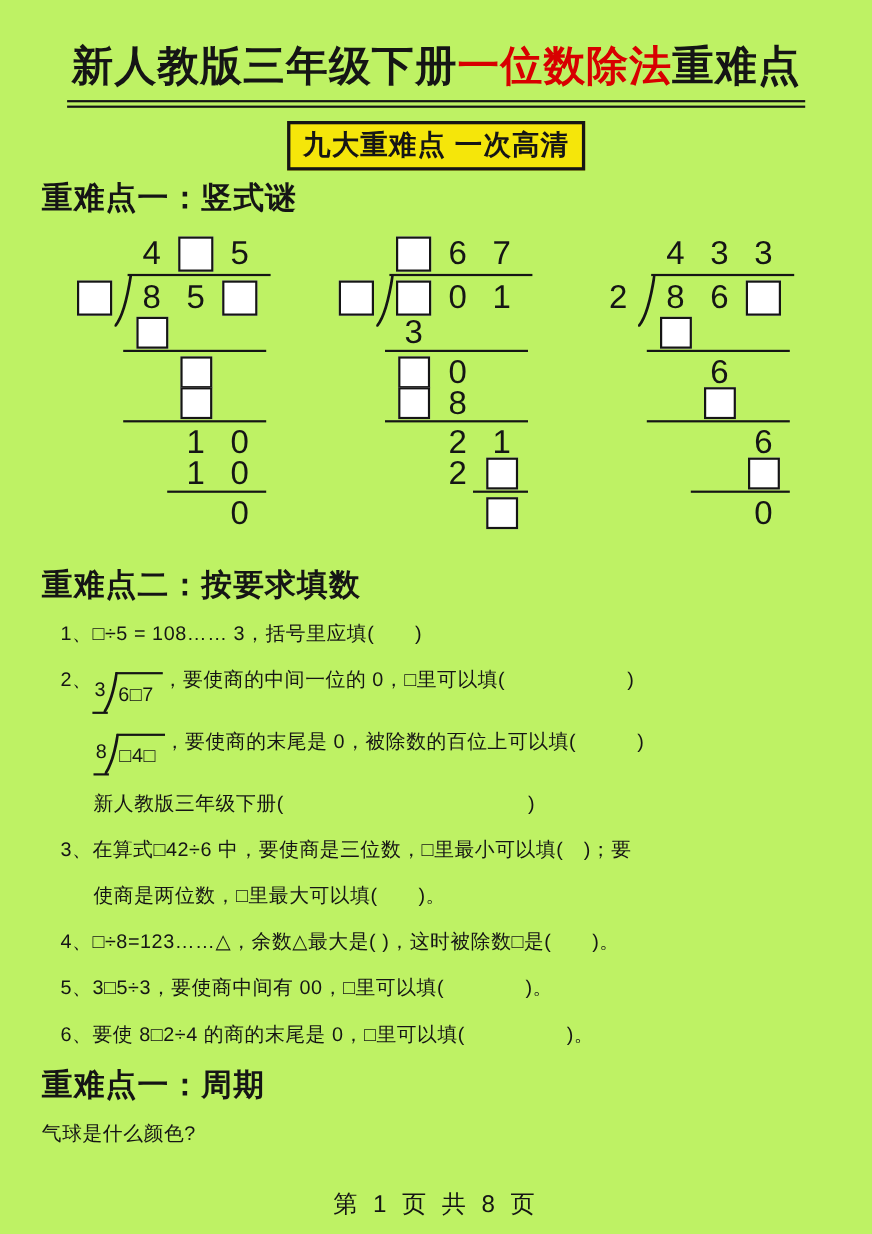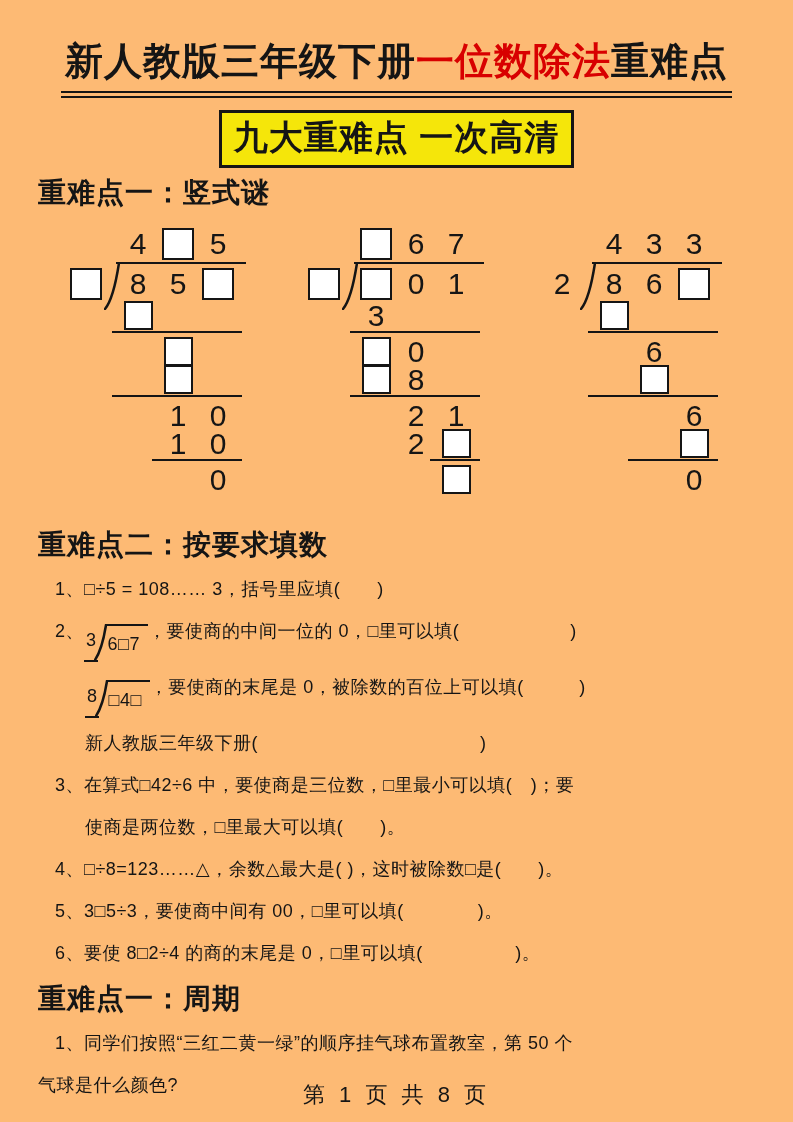--- a/index.html
+++ b/index.html
@@ -4,21 +4,21 @@
 <style>
   :root{
     --ink:#151515;
     --accent:#d80000;
     --badge-bg:#f5e60a;
   }
   html,body{margin:0;padding:0;background:#ffffff;}
   .page{
     position:relative;
     width:793px;height:1122px;
-    background:#fdba74;
+    background:#bef264;
     overflow:hidden;
     color:var(--ink);
     font-family:"Liberation Sans","DejaVu Sans",sans-serif;
   }
   
   .title{
     width:fit-content;
     margin:40px auto 0 auto;
     padding:0 4px 7px 4px;
     border-bottom:7px double var(--ink);
@@ -27,21 +27,21 @@
     white-space:nowrap;
   }
   .title .accent{color:var(--accent);}
   
   .badge-row{text-align:center;margin:12px 0 4px 0;}
   .badge{
     display:inline-block;
     background:var(--badge-bg);
     border:3px solid var(--ink);
     padding:2px 12px 4px 12px;
-    font-size:34px;font-weight:bold;
+    font-size:25px;font-weight:bold;
     letter-spacing:1px;
   }
   
   .sect{
     margin:6px 0 10px 38px;
     font-size:28px;font-weight:bold;
     letter-spacing:1px;
   }
   .sect.s2{margin-top:32px;}
   .sect.s3{margin-top:2px;}
@@ -281,19 +281,18 @@
       <div class="qline indent1"><span class="qtext">3、在算式□42÷6 中，要使商是三位数，□里最小可以填(　)；要</span></div>
       <div class="qline indent2"><span class="qtext">使商是两位数，□里最大可以填(　　)。</span></div>
       <div class="qline indent1"><span class="qtext">4、□÷8=123……△，余数△最大是( )，这时被除数□是(　　)。</span></div>
       <div class="qline indent1"><span class="qtext">5、3□5÷3，要使商中间有 00，□里可以填(　　　　)。</span></div>
       <div class="qline indent1"><span class="qtext">6、要使 8□2÷4 的商的末尾是 0，□里可以填(　　　　　)。</span></div>
     </div>
 
   <h2 class="sect s3">重难点一：周期</h2>
 
   <div id="qlist3" class="qlist">
-      <div class="qline indent1"><span class="qtext">1、同学们按照“三红二黄一绿”的顺序挂气球布置教室，第 50 个</span></div>
       <div class="qline indent0"><span class="qtext">气球是什么颜色?</span></div>
     </div>
 
   <div class="footer">第 1 页 共 8 页</div>
 
 </div>
 
 </body></html>

